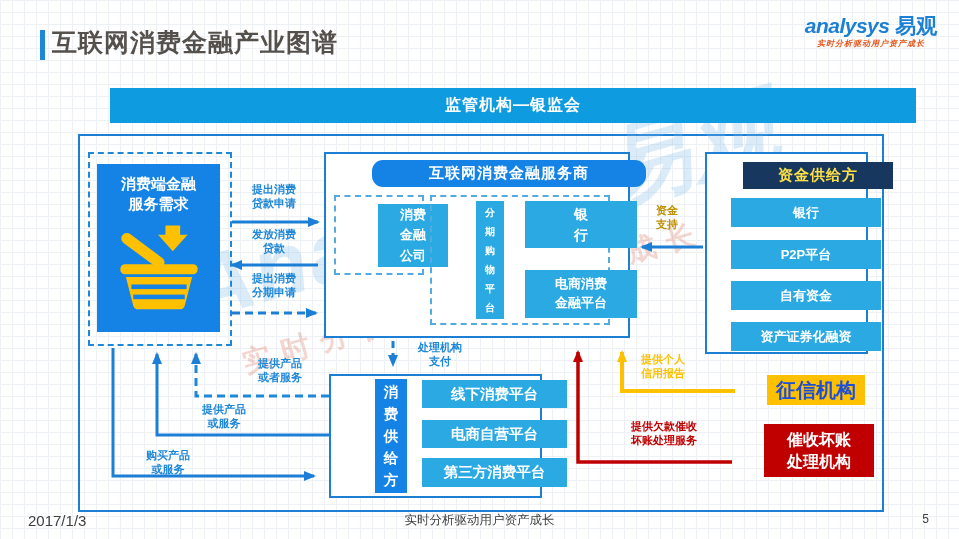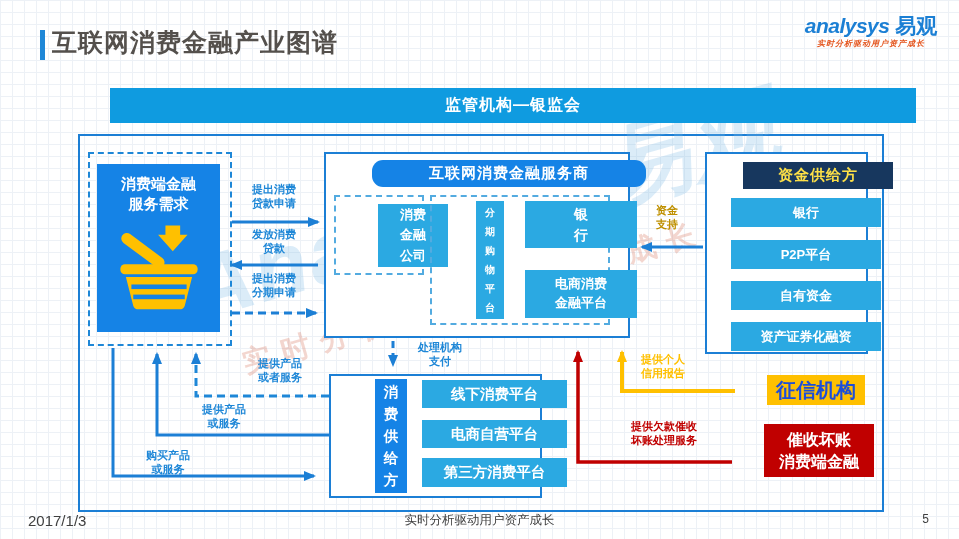--- a/index.html
+++ b/index.html
@@ -135,21 +135,21 @@
   <div class="abs consumption-box"></div>
   <div class="abs cons-vert bluefill c">
       <span class="vtxt">消费供给方</span>
     </div>
   <div class="abs cons-item cn-i0 ltfill c">线下消费平台</div>
   <div class="abs cons-item cn-i1 ltfill c">电商自营平台</div>
   <div class="abs cons-item cn-i2 ltfill c">第三方消费平台</div>
 
   <div class="abs credit-box c">征信机构</div>
   <div class="abs collection-box c pre">催收坏账
-消费端金融</div>
+处理机构</div>
 
   <svg class="abs arrows" viewBox="0 0 959 539">
     <defs>
       <marker id="mb" markerUnits="userSpaceOnUse" markerWidth="12" markerHeight="10" refX="10" refY="5" orient="auto">
           <path d="M0,0 L12,5 L0,10 Z" fill="#1C7FD5"></path>
         </marker>
       <marker id="my" markerUnits="userSpaceOnUse" markerWidth="12" markerHeight="10" refX="10" refY="5" orient="auto">
           <path d="M0,0 L12,5 L0,10 Z" fill="#FFC000"></path>
         </marker>
       <marker id="mr" markerUnits="userSpaceOnUse" markerWidth="12" markerHeight="10" refX="10" refY="5" orient="auto">

